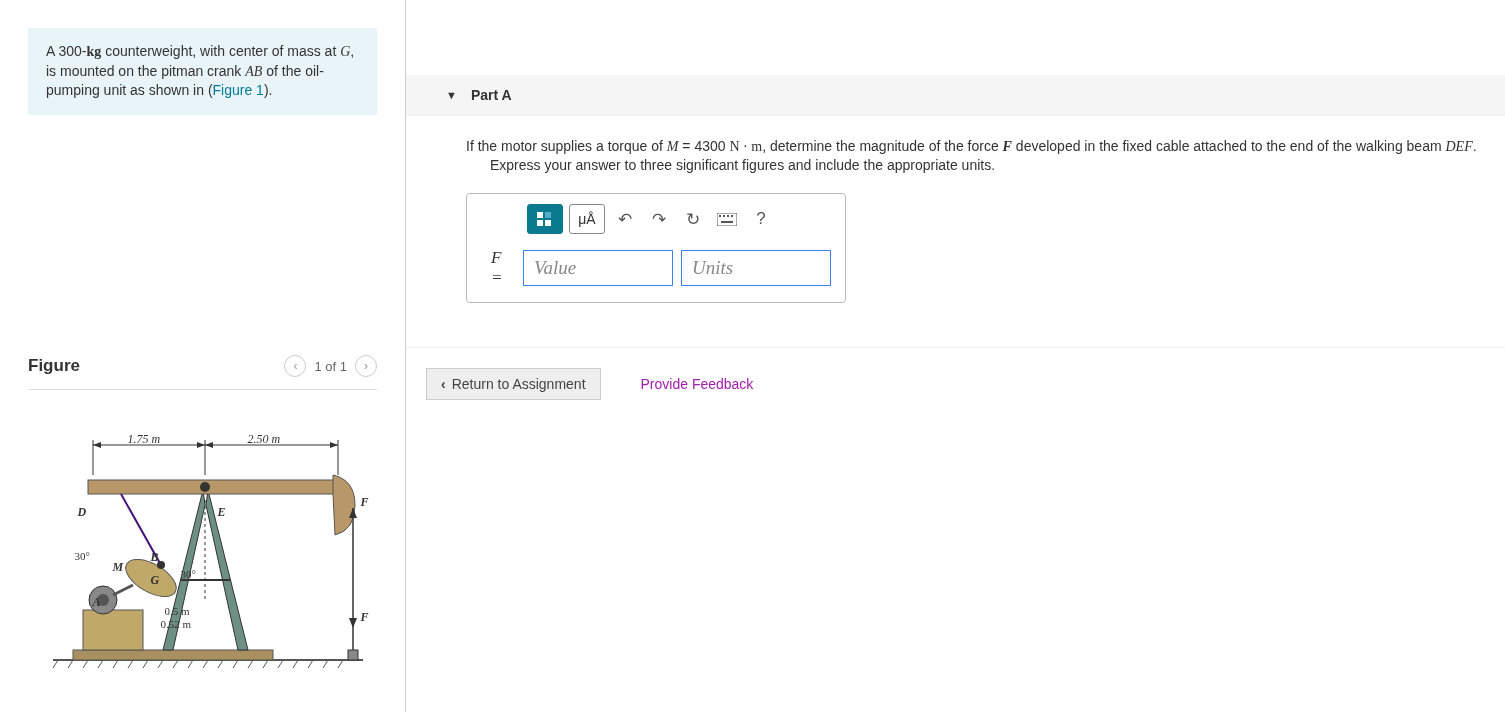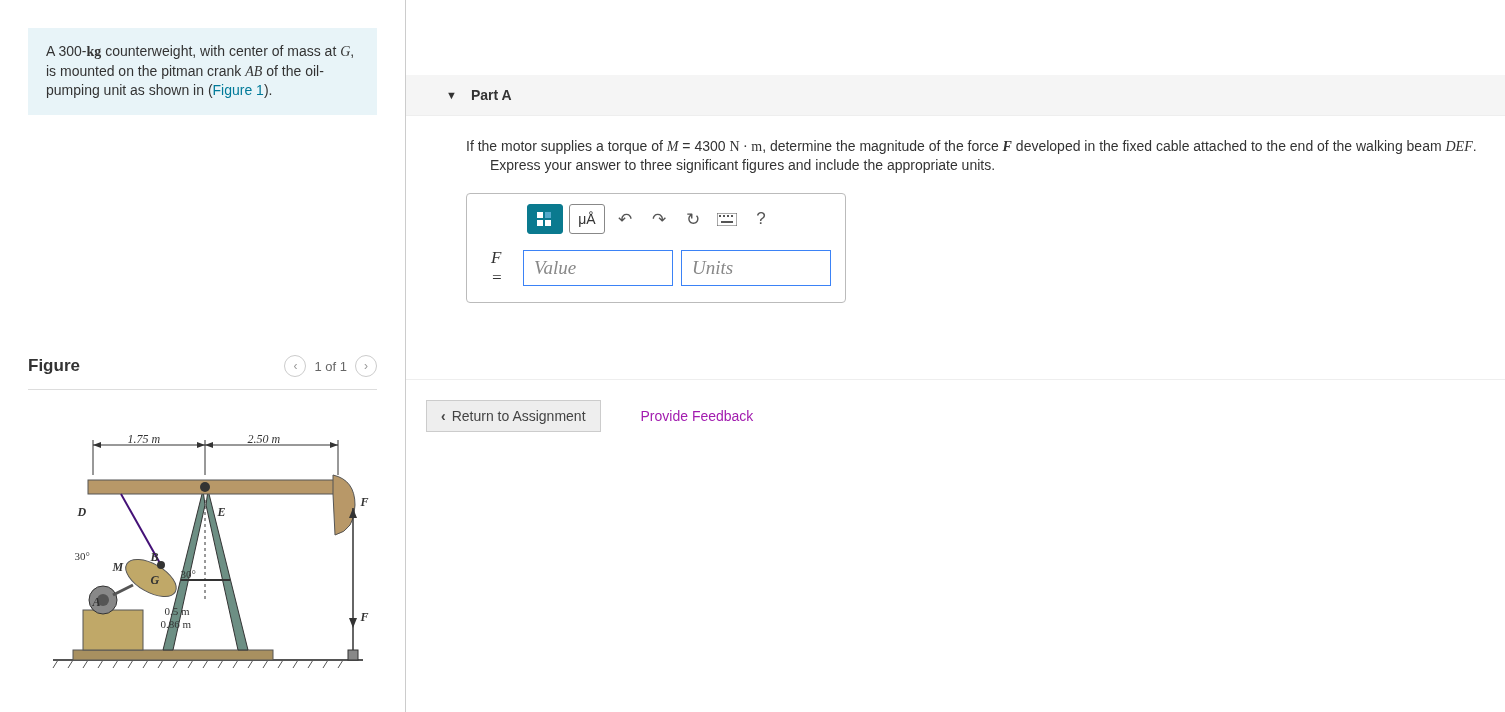--- a/index.html
+++ b/index.html
@@ -106,21 +106,21 @@
   .instruction {
     font-weight: normal;
     margin-bottom: 20px;
     margin-left: 24px;
   }
   .answer-box {
     border: 1px solid #bbb;
     border-radius: 4px;
     width: 380px;
     padding: 0;
-    margin-bottom: 36px;
+    margin-bottom: 4px;
   }
   .toolbar {
     display: flex;
     align-items: center;
     gap: 6px;
     padding: 10px 14px 6px 60px;
   }
   .tool-btn {
     width: 36px;
     height: 30px;
@@ -322,21 +322,21 @@
         <span class="fig-label" style="top:95px; left:185px;font-weight:bold;">E</span>
         <span class="fig-label" style="top:85px; left:328px;font-weight:bold;">F</span>
         <span class="fig-label" style="top:200px; left:328px;font-weight:bold;">F</span>
         <span class="fig-label" style="top:150px; left:80px;font-weight:bold;">M</span>
         <span class="fig-label" style="top:140px; left:118px;font-weight:bold;">B</span>
         <span class="fig-label" style="top:163px; left:118px;font-weight:bold;">G</span>
         <span class="fig-label" style="top:185px; left:60px;font-weight:bold;">A</span>
         <span class="fig-label" style="top:140px; left:42px;font-style:normal;font-size:11px;">30°</span>
         <span class="fig-label" style="top:158px; left:148px;font-style:normal;font-size:11px;">30°</span>
         <span class="fig-label" style="top:195px; left:132px;font-style:normal;font-size:11px;">0.5 m</span>
-        <span class="fig-label" style="top:208px; left:128px;font-style:normal;font-size:11px;">0.86 m</span>
+        <span class="fig-label" style="top:208px; left:128px;font-style:normal;font-size:11px;">0.52 m</span>
       </div>
     </div>
   </div>
 
   <div class="right-panel">
 
     <div class="part-header">
       <span class="part-caret">▼</span>
       <span class="part-title">Part A</span>
     </div>

